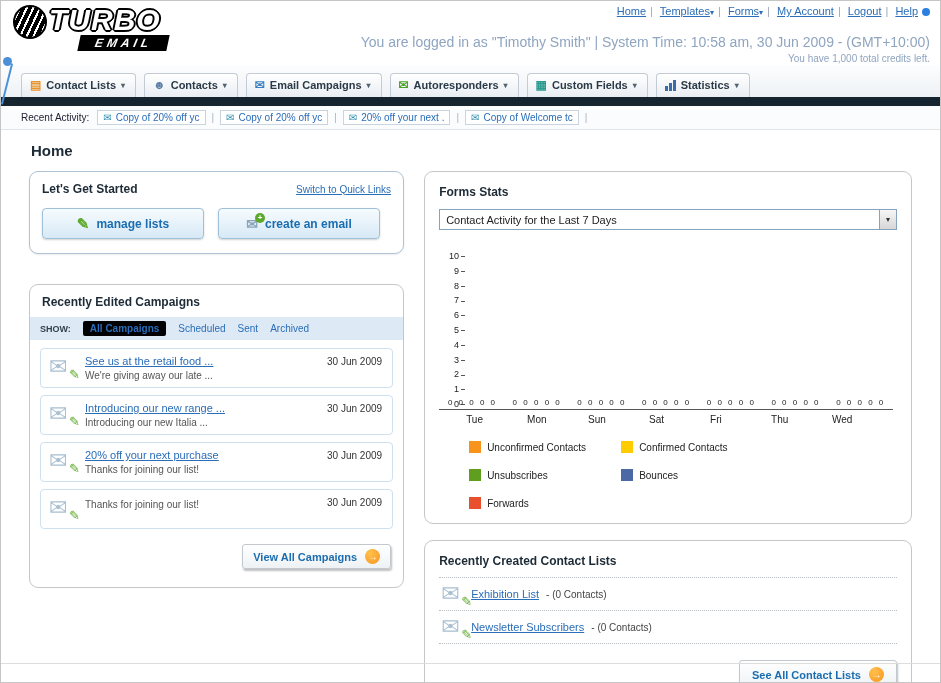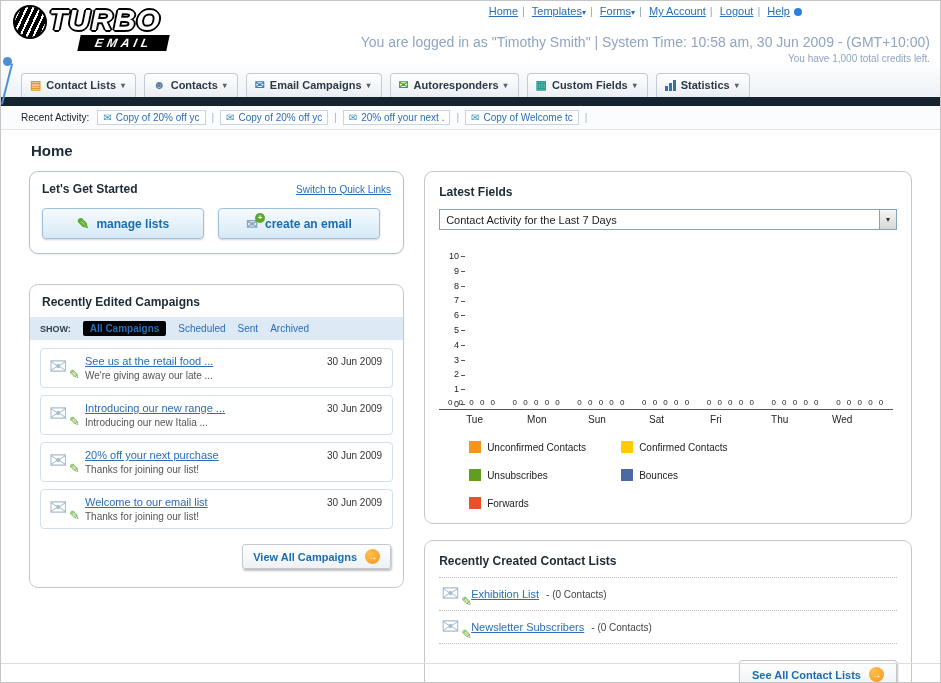--- a/index.html
+++ b/index.html
@@ -12,21 +12,21 @@
   .logo-swirl { position:absolute; left:-2px; top:2px; width:34px; height:34px; border-radius:50%;
     background:repeating-linear-gradient(115deg,#000 0 4px,#fff 4px 6px); border:2px solid #000; }
   .logo-main { margin-left:34px; font-size:30px; font-weight:bold; font-style:italic; letter-spacing:1px;
     color:#fff; text-shadow:-2px 0 #000,2px 0 #000,0 -2px #000,0 2px #000,-1px -1px #000,1px 1px #000,-1px 1px #000,1px -1px #000; }
   .logo-sub { position:absolute; left:64px; top:32px; background:#000; color:#fff; font-style:italic; font-weight:bold;
     font-size:12px; letter-spacing:4px; padding:1px 16px; transform:skewX(-12deg); }
   .comet-dot { position:absolute; left:2px; top:56px; width:9px; height:9px; border-radius:50%; background:#4a90d9; }
   .comet-tail { position:absolute; left:5px; top:62px; width:2px; height:42px; background:#4a90d9; transform:rotate(14deg); }
 
   .header-right { position:absolute; right:10px; top:4px; text-align:right; }
-  .top-links { font-size:11px; color:#9aa7b5;text-align:center; }
+  .top-links { font-size:11px; color:#9aa7b5; }
   .top-links a { color:#2a6db8; text-decoration:underline; font-size:11px; cursor:pointer; }
   .top-links .sep { color:#9aa7b5; margin:0 4px; }
   .tiny-arrow { font-size:8px; color:#2a6db8; }
   .help-dot { display:inline-block; width:8px; height:8px; border-radius:50%; background:#2a7fe0; margin-left:4px; vertical-align:middle; }
   .session-line { font-size:14px; color:#8fa5c0; margin-top:17px; }
   .credits-line { font-size:10px; color:#8fa5c0; margin-top:3px; }
 
   
   .navbar { height:32px; background:linear-gradient(#fcfdfe,#eef2f6); display:flex; align-items:flex-end; padding-left:20px; }
   .tab { display:flex; align-items:center; gap:5px; border:1px solid #c3ccd4; border-bottom:none; border-radius:4px 4px 0 0;
@@ -284,38 +284,37 @@
               </span>
               <a class="camp-title">20% off your next purchase</a>
               <span class="camp-sub">Thanks for joining our list!</span>
               <span class="camp-date">30 Jun 2009</span>
             </div>
             <div class="camp-item">
               <span class="mailicon">
                 <span class="env">✉</span>
                 <span class="pencil">✎</span>
               </span>
-              <a class="camp-title">Welcome to our email list</a>
               <span class="camp-sub">Thanks for joining our list!</span>
               <span class="camp-date">30 Jun 2009</span>
             </div>
           </div>
           <div class="viewall-row">
             <span class="pill-btn">
               <span>View All Campaigns</span>
               <span class="circle-arrow">→</span>
             </span>
           </div>
         </div>
       </div>
 
       <div class="col-right">
 
         <div class="panel stats">
-          <span class="panel-title">Latest Fields</span>
+          <span class="panel-title">Forms Stats</span>
           <div class="dropdown">
             <span class="dd-text">Contact Activity for the Last 7 Days</span>
             <span class="dd-btn">▾</span>
           </div>
           <div class="chart-wrap">
             <div class="chart">
               <div class="y-axis">
                   <div class="ytick">10</div>
                   <div class="ytick">9</div>
                   <div class="ytick">8</div>

